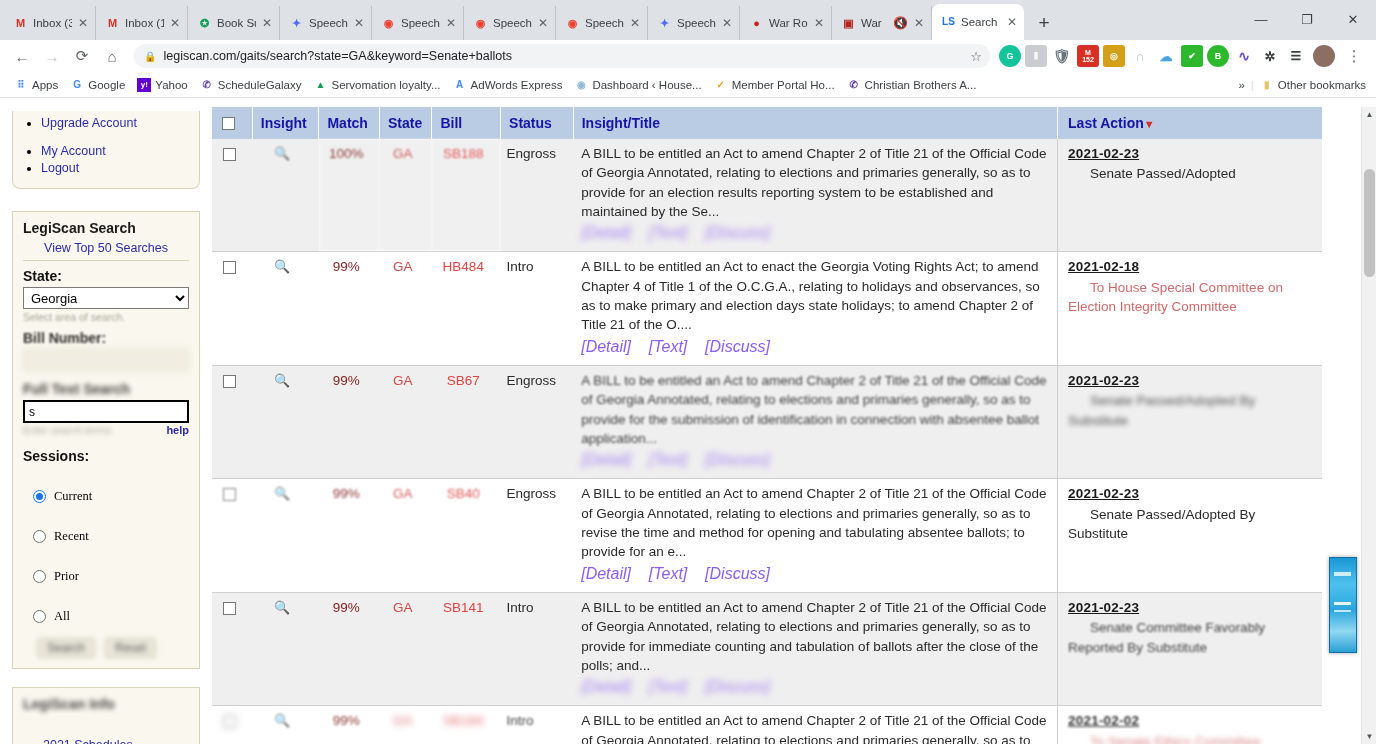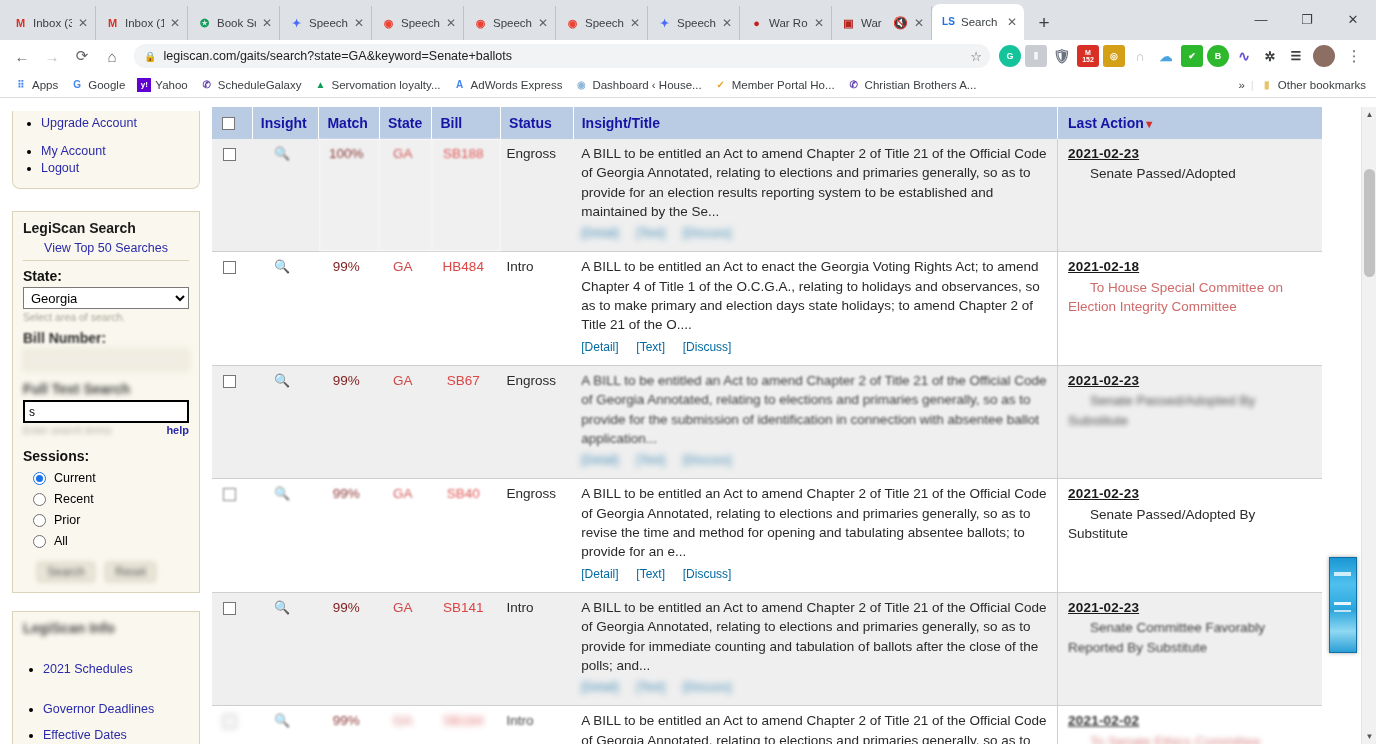--- a/index.html
+++ b/index.html
@@ -139,21 +139,21 @@
     width: 100%; height: 22px; font-size: 13px;
     font-family: "Liberation Sans", sans-serif;
     border: 1px solid #7a7a7a; background: #fff; padding-left: 3px;
   }
   input.txt {
     width: 100%; height: 23px; font-size: 12px;
     font-family: "Liberation Sans", sans-serif;
     border: 2px solid #000; background: #fff; padding: 0 4px;
   }
   .radios { margin-top: 4px; }
-  .radio-row { display: flex; align-items: center; gap: 8px; margin: 7px 0 7px 10px; font-size: 12.5px; }
+  .radio-row { display: flex; align-items: center; gap: 8px; margin: 25px 0 7px 10px; font-size: 12.5px; font-family: Liberation Serif, serif; }
   .rad {
     width: 13px; height: 13px; border-radius: 50%;
     border: 1px solid #707070; background: #fff; flex: 0 0 13px;
     display: flex; align-items: center; justify-content: center;
   }
   .rad.on { border-color: #1a73e8; }
   .rad.on::after { content:""; width:7px; height:7px; border-radius:50%; background:#1a73e8; }
   .btnrow { display: flex; gap: 10px; margin: 14px 0 0 14px; }
   .btn {
     font-size: 12px; padding: 2px 9px; background: #e6e3d5;
@@ -199,21 +199,21 @@
   td.c-status { width: 72px; text-align: left; padding-left: 6px;}
   td.c-sum { width: 480px; }
   td.c-last { width: 262px; border-left: 1px solid #cfcfcf; padding-left: 10px; }
   a.bill { color: #d44; text-decoration: none; font-weight: normal; }
   .chk {
     width: 13px; height: 13px; border: 1px solid #767676;
     background: #fff; display: inline-block; vertical-align: middle;
   }
   .mag { font-size: 13px; color: #5a7fb5; }
   .actions { margin-top: 2px; }
-  .actions a { color: #0369a1; text-decoration: none; font-size: 12px; margin-right: 14px; }
+  .actions a { color: #8b5cf6; text-decoration: none; font-size: 16px; margin-right: 14px; font-style: italic; }
   .la-date {
     color: #1a1a1a; font-weight: bold; text-decoration: underline;
     font-family: "Liberation Sans", sans-serif; letter-spacing: .2px;
   }
   .la-text { display: block; margin-top: 1px; text-indent: 22px; }
   .la-text.red { color: #d06a6a; }
 
   
   .pagescroll {
     position: absolute; right: 0; top: 107px;

